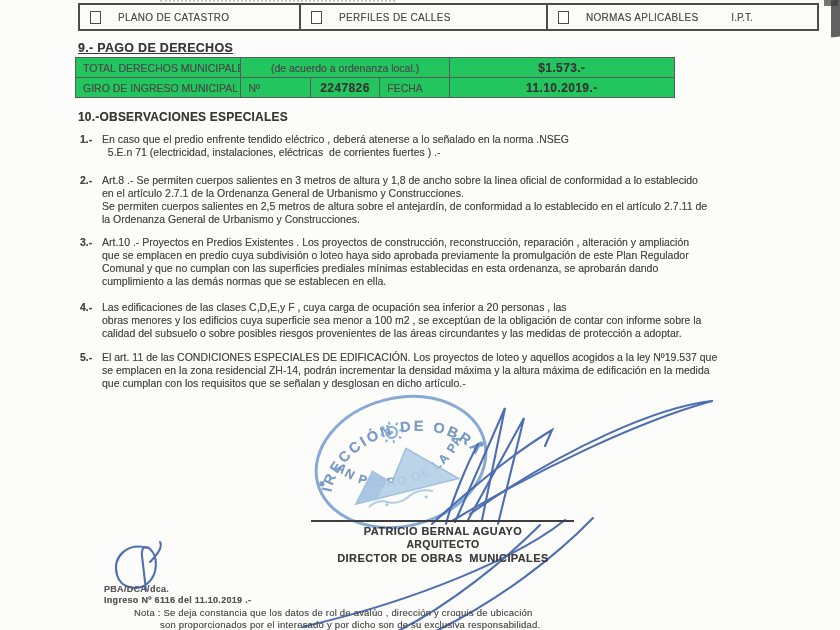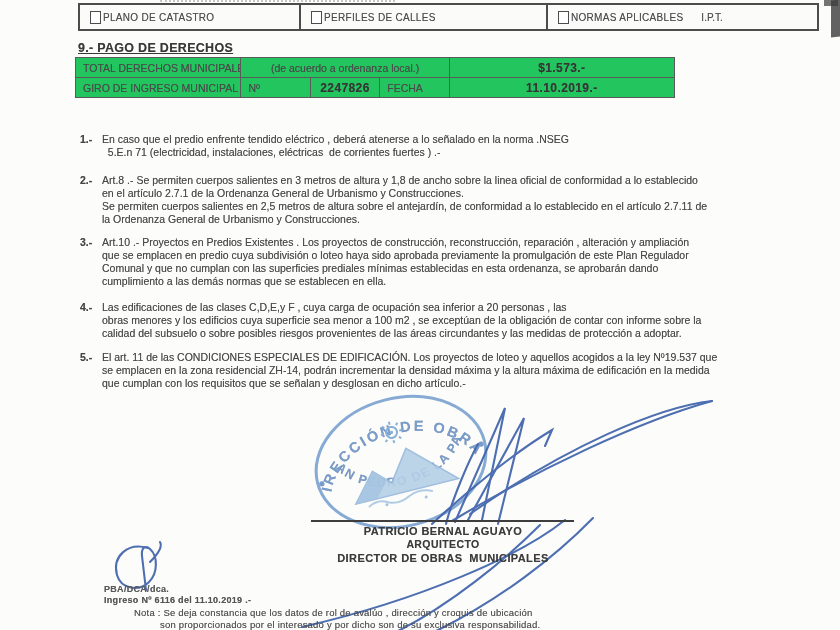--- a/index.html
+++ b/index.html
@@ -10,21 +10,21 @@
     color:#454545;
     text-shadow:0 0 .6px rgba(70,70,70,.55);
   }
   
   .top-remnant{position:absolute;left:160px;top:0;width:235px;height:0;border-top:2px dotted #9a9a9a;opacity:.55;}
   .corner-artifact{position:absolute;right:0;top:0;width:9px;height:37px;background:#474747;transform:skewY(-6deg);opacity:.85;}
   .corner-artifact2{position:absolute;right:2px;top:0;width:14px;height:6px;background:#3a3a3a;opacity:.7;}
 
   
   .cb-table{position:absolute;left:78px;top:3px;width:737px;height:24px;border:2px solid #4c4c4c;display:flex;background:#fbfbfa;}
-  .cb-cell{display:flex;align-items:center;gap:2px;padding:0 10px;border-right:2px solid #4c4c4c;box-sizing:border-box;}
+  .cb-cell{display:flex;align-items:center;gap:17px;padding:0 10px;border-right:2px solid #4c4c4c;box-sizing:border-box;}
   .cb-cell:last-child{border-right:none;}
   .cb-box{width:9px;height:11px;border:1.8px solid #4c4c4c;background:#fff;flex:0 0 auto;}
   .cb-label{font-size:10px;letter-spacing:.3px;color:#4e4e4e;white-space:nowrap;}
   .cb-suffix{font-size:10px;margin-left:16px;color:#4e4e4e;}
 
   .h9{position:absolute;left:78px;top:41px;font-size:12.5px;font-weight:bold;color:#383838;text-decoration:underline;letter-spacing:.3px;}
 
   
   .pay-table{position:absolute;left:75px;top:57px;width:600px;border-collapse:collapse;table-layout:fixed;background:#22c55e;}
   .pay-table td{border:1.8px solid #5a5a5a;font-size:10.5px;padding:2px 7px;height:15px;color:#4a4a4a;white-space:nowrap;overflow:hidden;}
@@ -97,20 +97,21 @@
     <tr>
       <td>GIRO DE INGRESO MUNICIPAL</td>
       <td style="width:8%;">Nº</td>
       <td class="c-strong" style="width:16%;">2247826</td>
       <td style="width:12.5%;margin-top:24px;">FECHA</td>
       <td class="c-strong">11.10.2019.-</td>
     </tr>
   </tbody>
     </table>
 
+  <div class="h10">10.-OBSERVACIONES ESPECIALES</div>
 
   <div class="obs">
     <div class="obs-item m1">
       <span class="obs-num">1.-</span>
       <span class="obs-text">En caso que el predio enfrente tendido eléctrico , deberá atenerse a lo señalado en la norma .NSEG
   5.E.n 71 (electricidad, instalaciones, eléctricas  de corrientes fuertes ) .-</span>
     </div>
     <div class="obs-item m2">
       <span class="obs-num">2.-</span>
       <span class="obs-text">Art.8 .- Se permiten cuerpos salientes en 3 metros de altura y 1,8 de ancho sobre la linea oficial de conformidad a lo establecido

